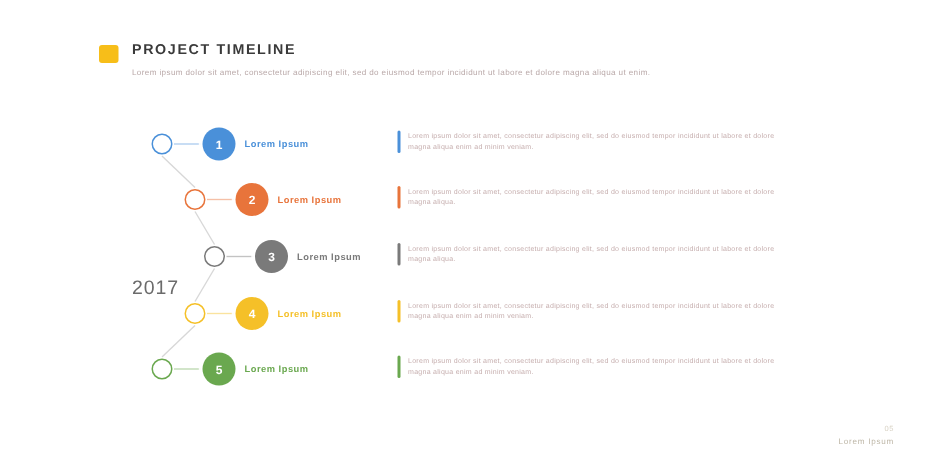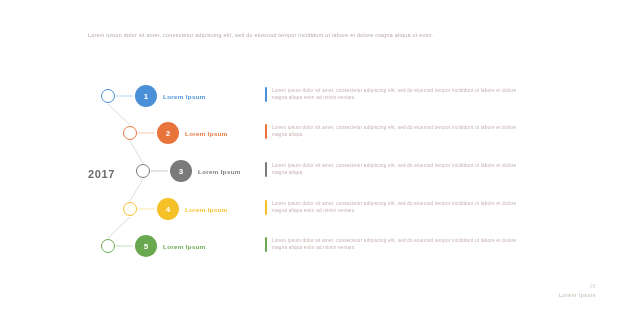--- a/index.html
+++ b/index.html
@@ -50,36 +50,40 @@
     padding:3px 6px 3px 7px;
     background:#fff;
   }
   .block .bar{position:absolute;left:0;top:2px;bottom:2px;width:1.6px;border-radius:1px;}
   .block p{
     margin:0;font-size:4.7px;line-height:6.6px;
     color:#c6aeae;letter-spacing:.18px;
   }
 
   .year{
-    position:absolute;left:88px;top:168px;
-    font-size:11px;font-weight:bold;color:#6b6b6b;letter-spacing:.6px;
+    position:absolute;left:88px;top:184px;
+    font-size:13px;font-weight:normal;color:#6b6b6b;letter-spacing:.6px;
   }
 
   .footer{
     position:absolute;right:28px;bottom:14px;text-align:right;
   }
   .footer .fnum{font-size:5px;color:#d8d2c4;letter-spacing:.4px;}
   .footer .ftxt{font-size:5.4px;color:#bdb6a6;letter-spacing:.5px;margin-top:3px;}
 </style>
 </head>
 <body>
 
 <div class="slide">
 
   <div class="header">
+    <div class="hdr-row">
+      <span class="hdr-icon"></span>
+      <span class="hdr-title">PROJECT TIMELINE</span>
+    </div>
     <div class="hdr-sub">Lorem ipsum dolor sit amet, consectetur adipiscing elit, sed do eiusmod tempor incididunt ut labore et dolore magna aliqua ut enim.</div>
   </div>
 
   <div class="year">2017</div>
 
   <div class="timeline">
     <svg class="tl-svg" viewBox="0 0 624 190">
       <g id="connectors" stroke-width="0.9" fill="none">
           <line x1="116" y1="18" x2="134" y2="18" stroke="#4A90D9" stroke-opacity="0.45"></line>
           <line x1="108" y1="26" x2="130" y2="47" stroke="#c9c9c9" stroke-opacity="0.75"></line>

